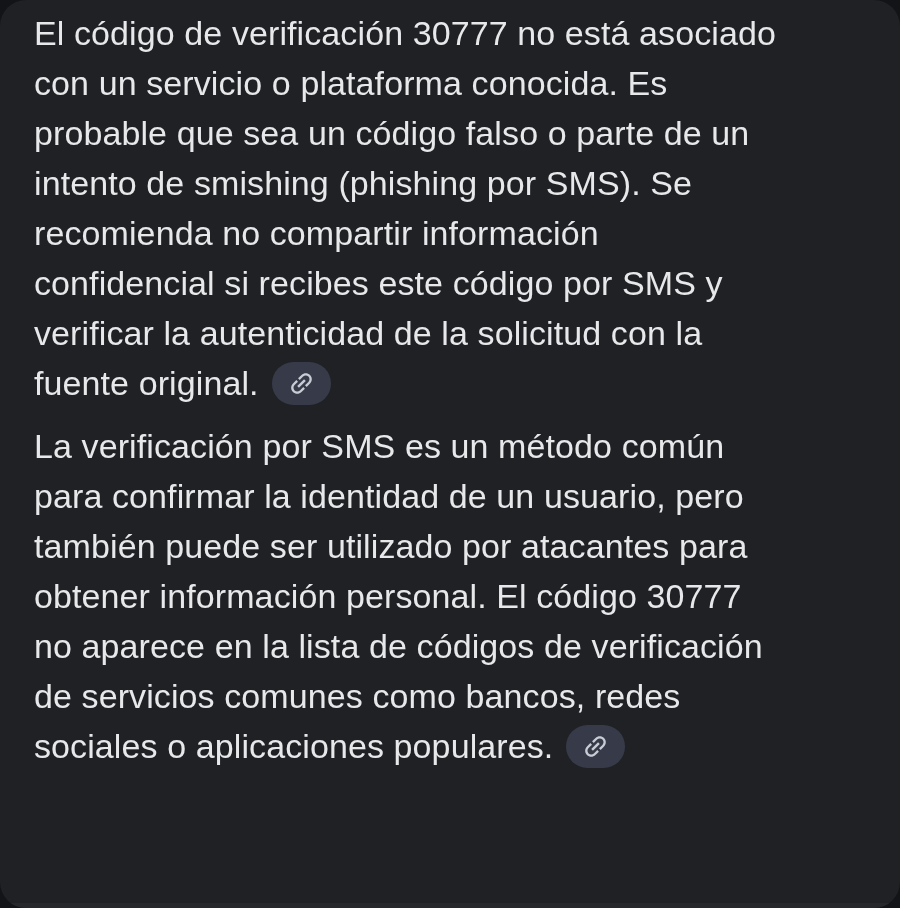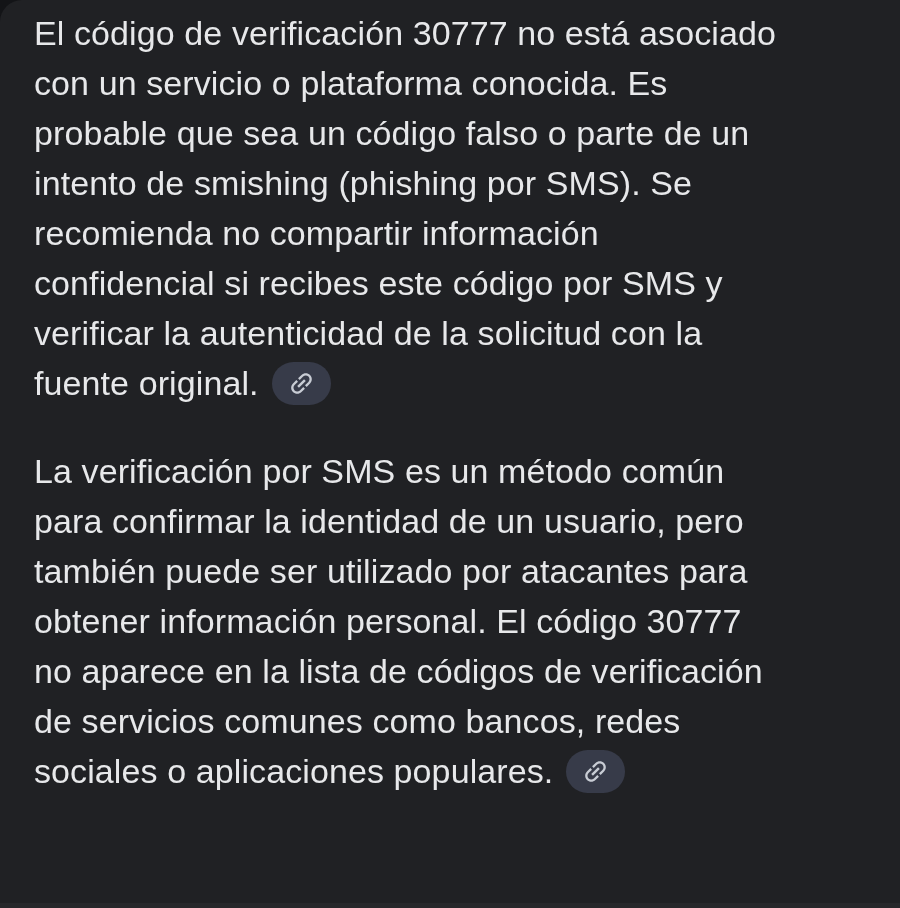--- a/index.html
+++ b/index.html
@@ -11,41 +11,42 @@
   .card {
     position: relative;
     width: 900px;
     height: 908px;
     background: #202124;
     border-top-left-radius: 22px;
     overflow: hidden;
     box-sizing: border-box;
     padding: 8px 10px 0 34px;
     color: #e7e8ea;
+    border-radius: 26px;
   }
   .para {
     margin: 0;
     font-size: 34px;
     line-height: 50px;
     font-weight: 400;
     letter-spacing: 0.1px;
     white-space: pre;
     color: #e7e8ea;
   }
   .heading {
     margin: 44px 0 0 0;
     font-size: 35px;
     line-height: 50px;
     font-weight: 700;
     letter-spacing: 0.1px;
     color: #eaebed;
     white-space: pre;
   }
   .para.second {
-    margin-top: 38px;
+    margin-top: 13px;
   }
   .chip {
     display: inline-flex;
     align-items: center;
     justify-content: center;
     width: 59px;
     height: 43px;
     border-radius: 22px;
     background: #373b49;
     border: none;

